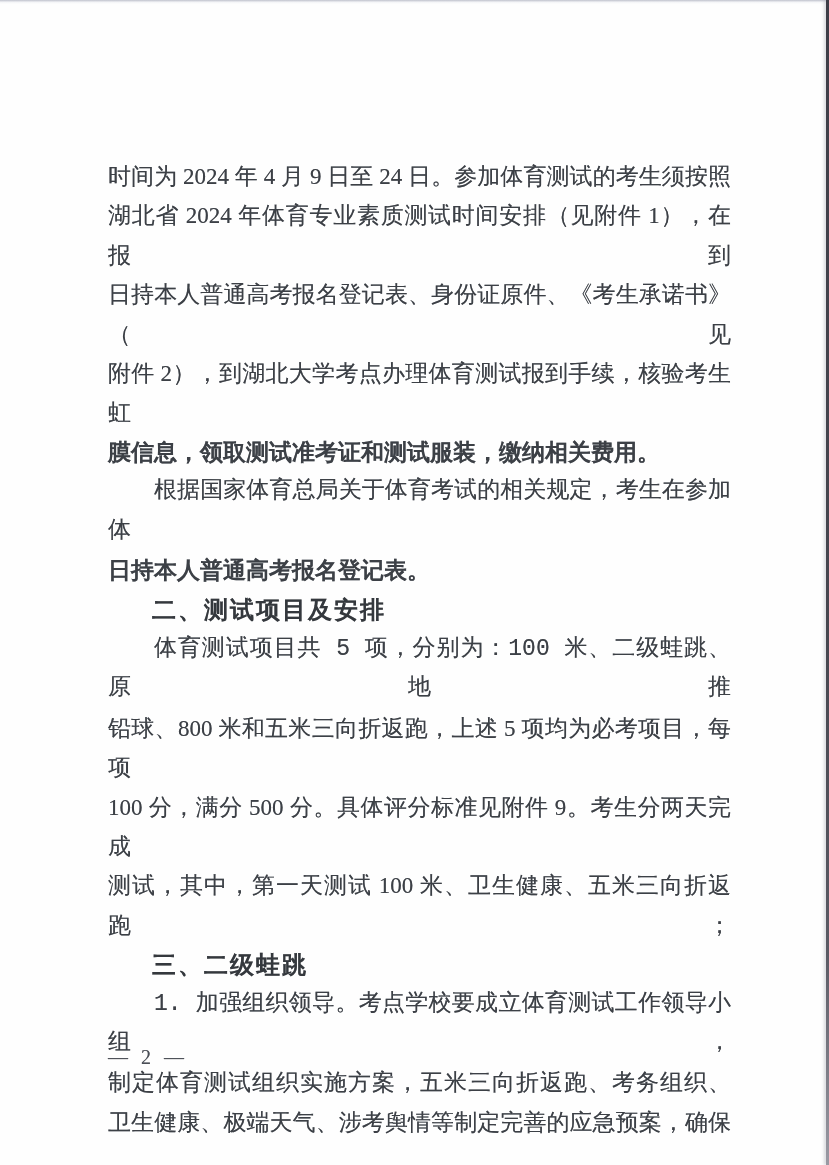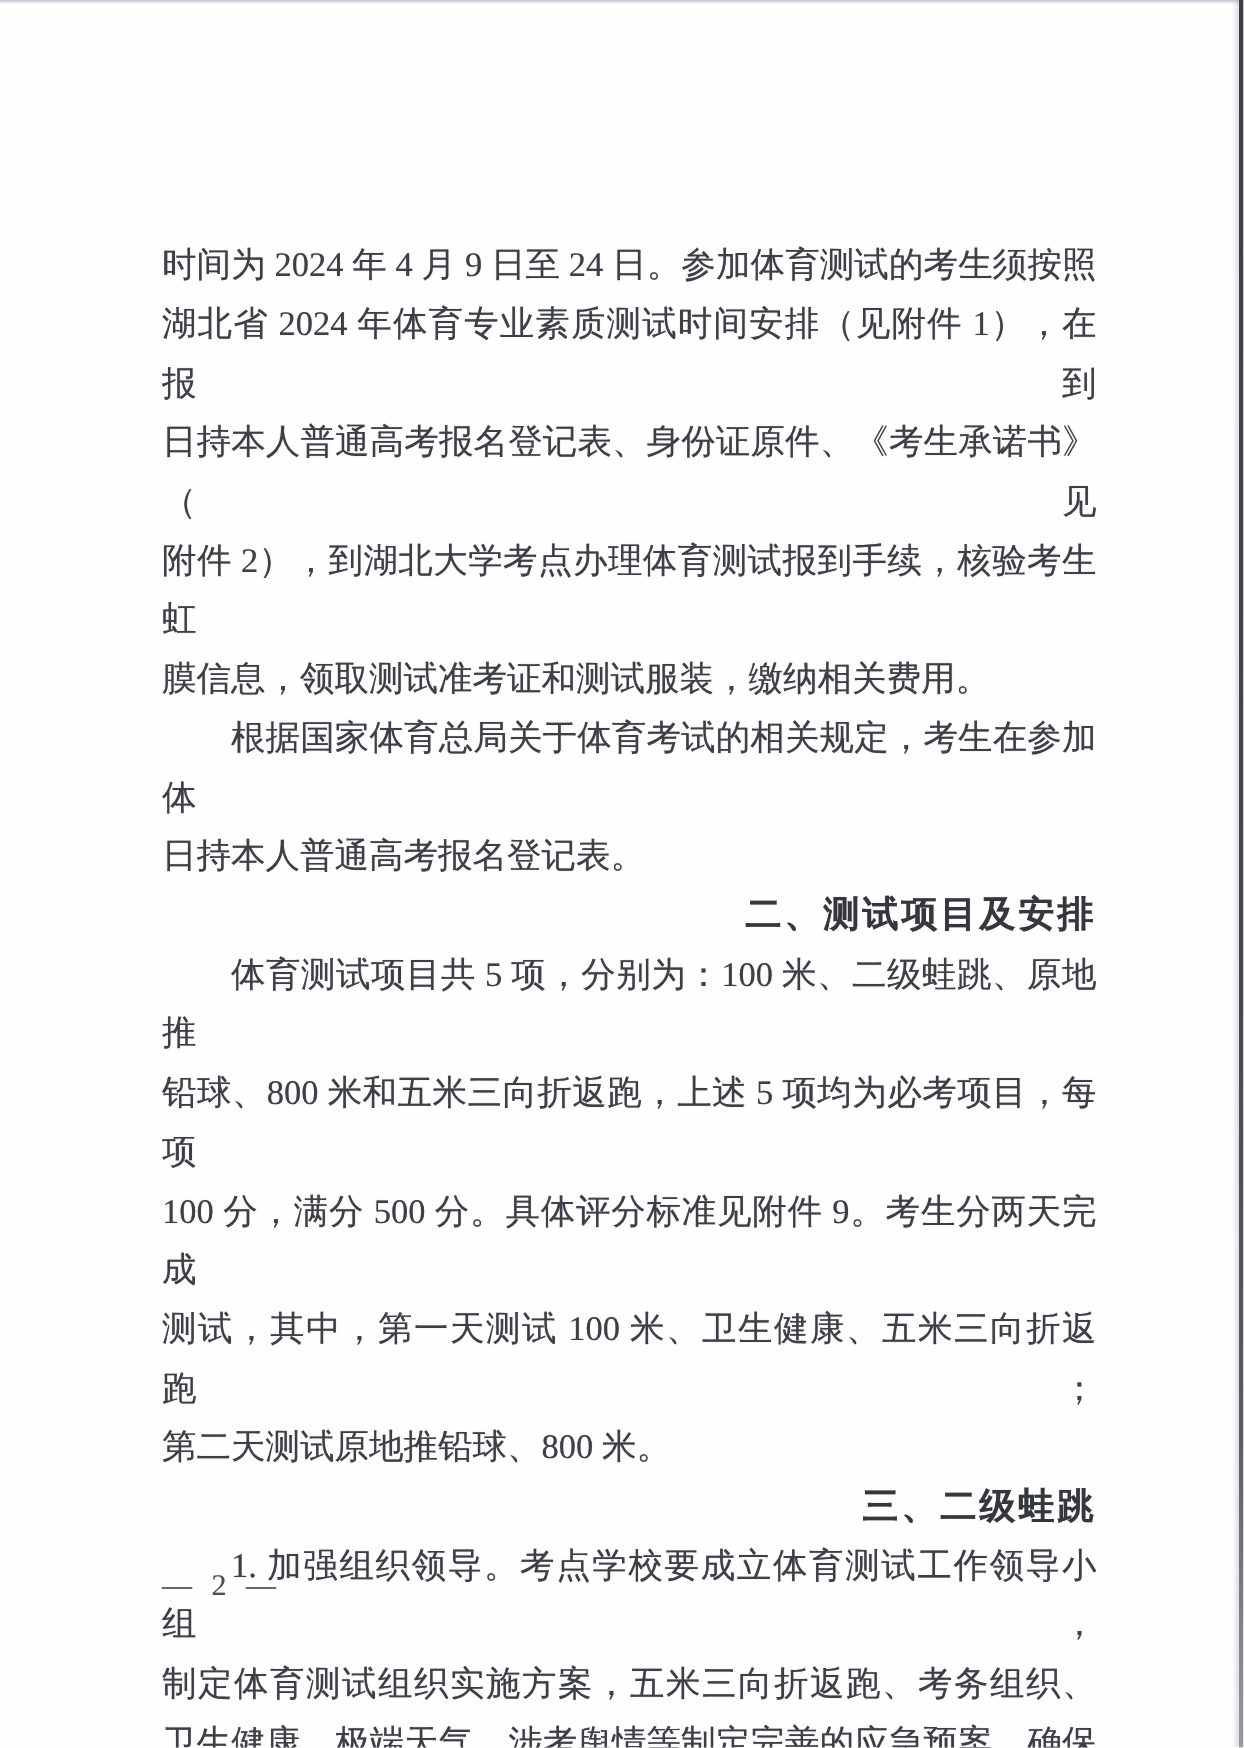--- a/index.html
+++ b/index.html
@@ -40,32 +40,31 @@
   }
   .line {
     font-family: "Liberation Serif", serif;
     font-size: 23px;
     line-height: 39.4px;
     text-align: justify;
     text-align-last: justify;
     text-shadow: 0 0 0.6px rgba(60,64,72,0.55);
     white-space: normal;
   }
-  .line.indent { text-indent: 46px; }
-  .line.last { text-align-last: left; }
+  .line.indent { text-indent: 46px; font-family: Liberation Mono, monospace; }
+  .line.last { text-align-last: left; font-weight: bold; }
   .heading {
     font-family: "Liberation Sans", sans-serif;
     font-weight: bold;
     font-size: 24px;
     line-height: 39.4px;
     text-indent: 44px;
     letter-spacing: 2px;
     color: #34383d;
     text-shadow: 0 0 0.5px rgba(52,56,61,0.5);
-    text-align: right;
   }
   .page-footer {
     position: absolute;
     left: 108px;
     top: 1046px;
     font-family: "Liberation Serif", serif;
     font-size: 20px;
     letter-spacing: 4px;
     color: #4a4e56;
     text-shadow: 0 0 0.5px rgba(74,78,86,0.5);
@@ -94,21 +93,20 @@
       <div class="line last">日持本人普通高考报名登记表。</div>
     </div>
 
     <div class="heading">二、测试项目及安排</div>
 
     <div>
       <div class="line indent">体育测试项目共 5 项，分别为：100 米、二级蛙跳、原地推</div>
       <div class="line">铅球、800 米和五米三向折返跑，上述 5 项均为必考项目，每项</div>
       <div class="line">100 分，满分 500 分。具体评分标准见附件 9。考生分两天完成</div>
       <div class="line">测试，其中，第一天测试 100 米、卫生健康、五米三向折返跑；</div>
-      <div class="line last">第二天测试原地推铅球、800 米。</div>
     </div>
 
     <div class="heading">三、二级蛙跳</div>
 
     <div>
       <div class="line indent">1. 加强组织领导。考点学校要成立体育测试工作领导小组，</div>
       <div class="line">制定体育测试组织实施方案，五米三向折返跑、考务组织、</div>
       <div class="line">卫生健康、极端天气、涉考舆情等制定完善的应急预案，确保</div>
 
     </div>

